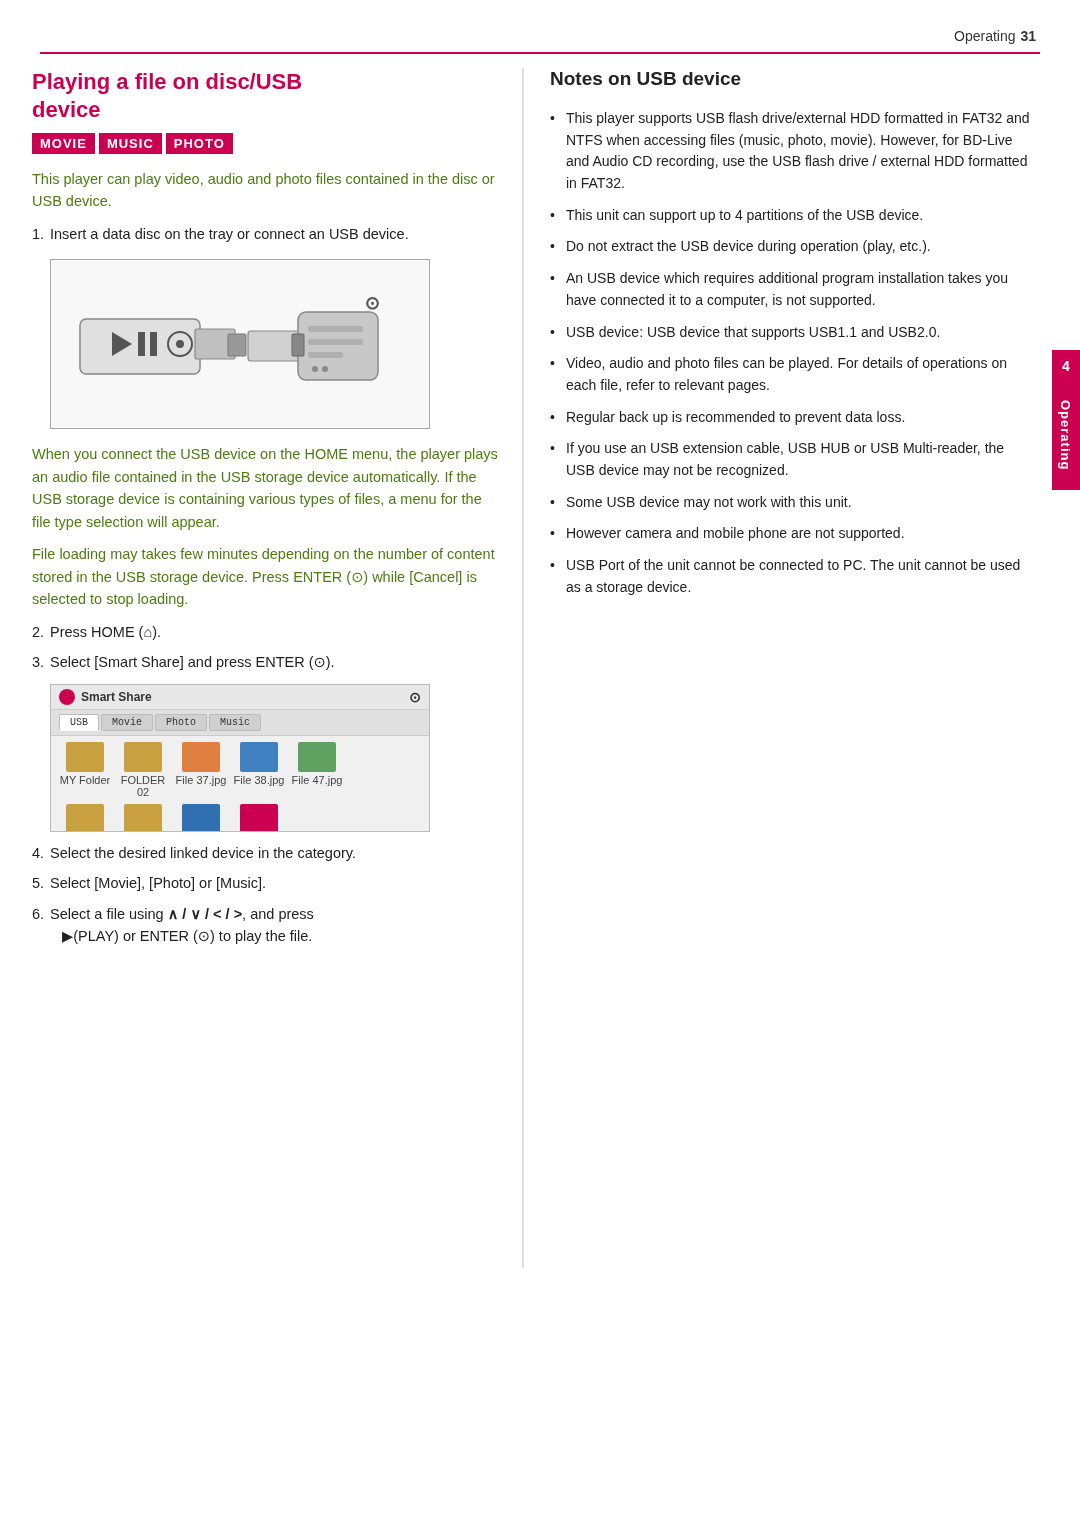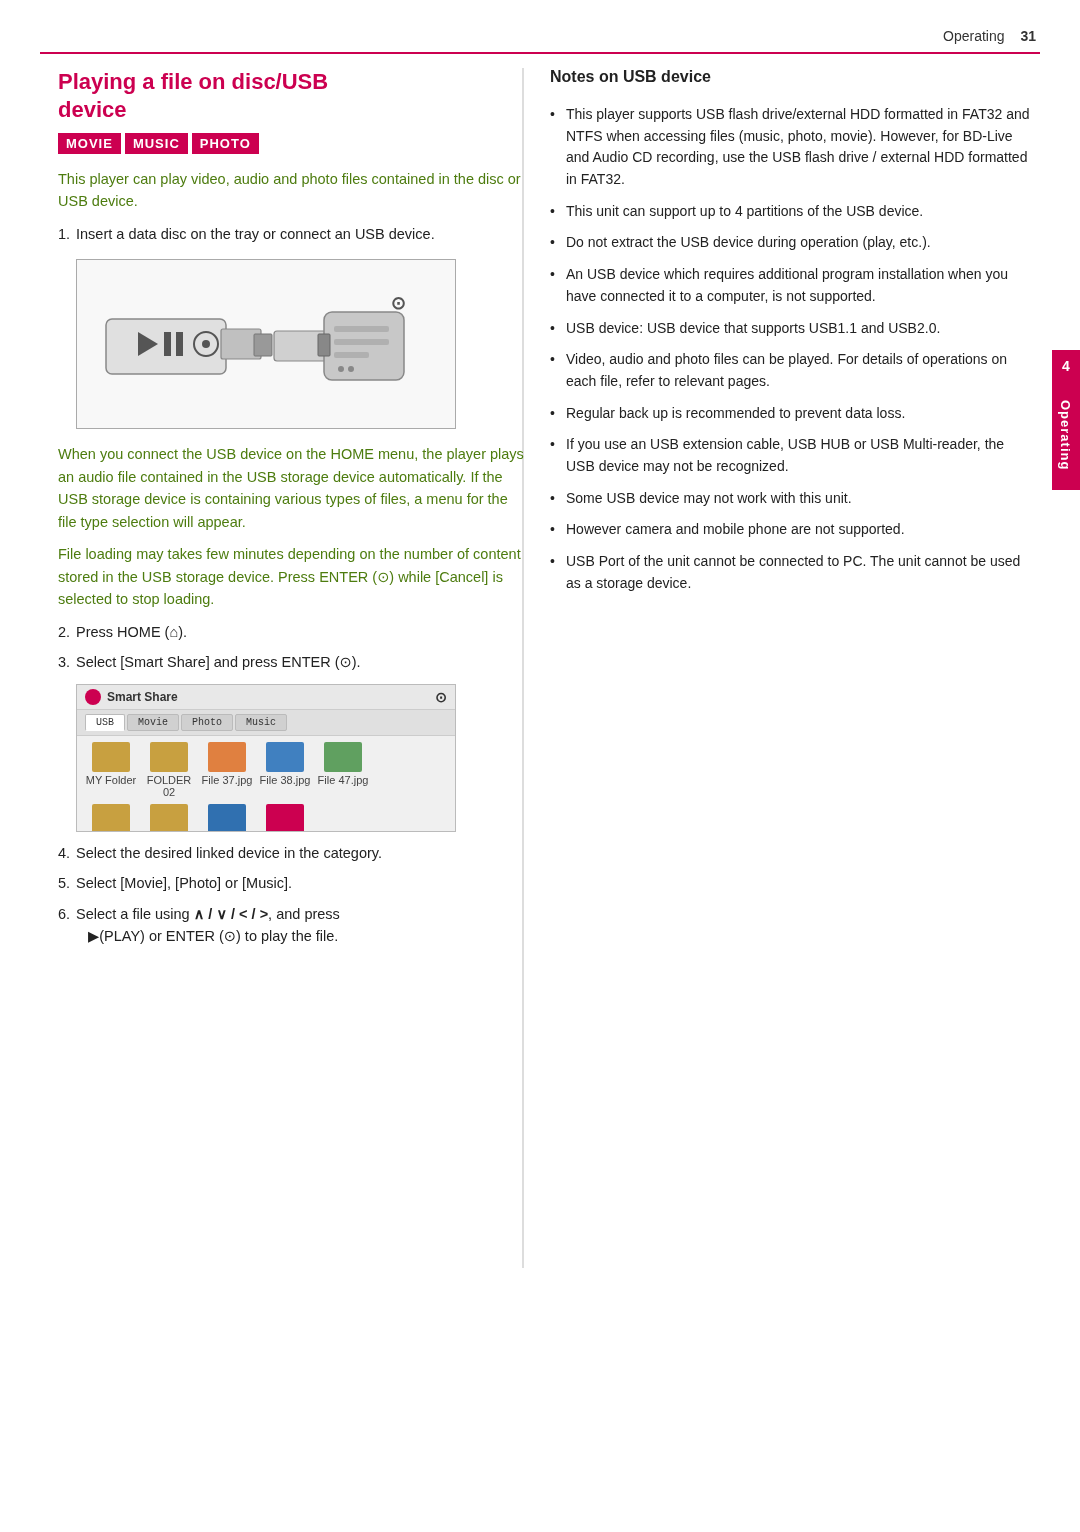--- a/index.html
+++ b/index.html
@@ -37,21 +37,21 @@
       top: 28px;
       right: 44px;
       font-size: 14px;
       color: #333;
     }
     .page-header .header-label {
       font-weight: normal;
     }
     .page-header .header-num {
       font-weight: bold;
-      margin-left: 12px;
+      margin-left: 1px;
     }
 
     
     .side-tab {
       position: absolute;
       right: 0;
       top: 380px;
       width: 28px;
       background: #cc0050;
       color: #fff;
@@ -71,21 +71,21 @@
       color: #fff;
       font-size: 14px;
       font-weight: bold;
       text-align: center;
       padding: 8px 0;
     }
 
     
     .left-col {
       position: absolute;
-      left: 58px;
+      left: 32px;
       top: 68px;
       width: 468px;
     }
 
     .section-title {
       font-size: 22px;
       font-weight: bold;
       color: #cc0050;
       line-height: 1.25;
       margin-bottom: 10px;
@@ -242,21 +242,21 @@
 
     
     .right-col {
       position: absolute;
       left: 550px;
       top: 68px;
       width: 480px;
     }
 
     .notes-title {
-      font-size: 16px;
+      font-size: 19px;
       font-weight: bold;
       color: #222;
       margin-bottom: 14px;
       padding-bottom: 4px;
     }
 
     .bullet-list {
       list-style: none;
       padding: 0;
       margin: 0;
@@ -444,21 +444,21 @@
       </span>
     </div>
   </div>
 
   <div class="right-col">
     <h2 class="notes-title">Notes on USB device</h2>
     <ul class="bullet-list">
       <li>This player supports USB flash drive/external HDD formatted in FAT32 and NTFS when accessing files (music, photo, movie). However, for BD-Live and Audio CD recording, use the USB flash drive / external HDD formatted in FAT32.</li>
       <li>This unit can support up to 4 partitions of the USB device.</li>
       <li>Do not extract the USB device during operation (play, etc.).</li>
-      <li>An USB device which requires additional program installation when you have connected it to a computer, is not supported.</li>
+      <li>An USB device which requires additional program installation takes you have connected it to a computer, is not supported.</li>
       <li>USB device: USB device that supports USB1.1 and USB2.0.</li>
       <li>Video, audio and photo files can be played. For details of operations on each file, refer to relevant pages.</li>
       <li>Regular back up is recommended to prevent data loss.</li>
       <li>If you use an USB extension cable, USB HUB or USB Multi-reader, the USB device may not be recognized.</li>
       <li>Some USB device may not work with this unit.</li>
       <li>However camera and mobile phone are not supported.</li>
       <li>USB Port of the unit cannot be connected to PC. The unit cannot be used as a storage device.</li>
     </ul>
   </div>
 

